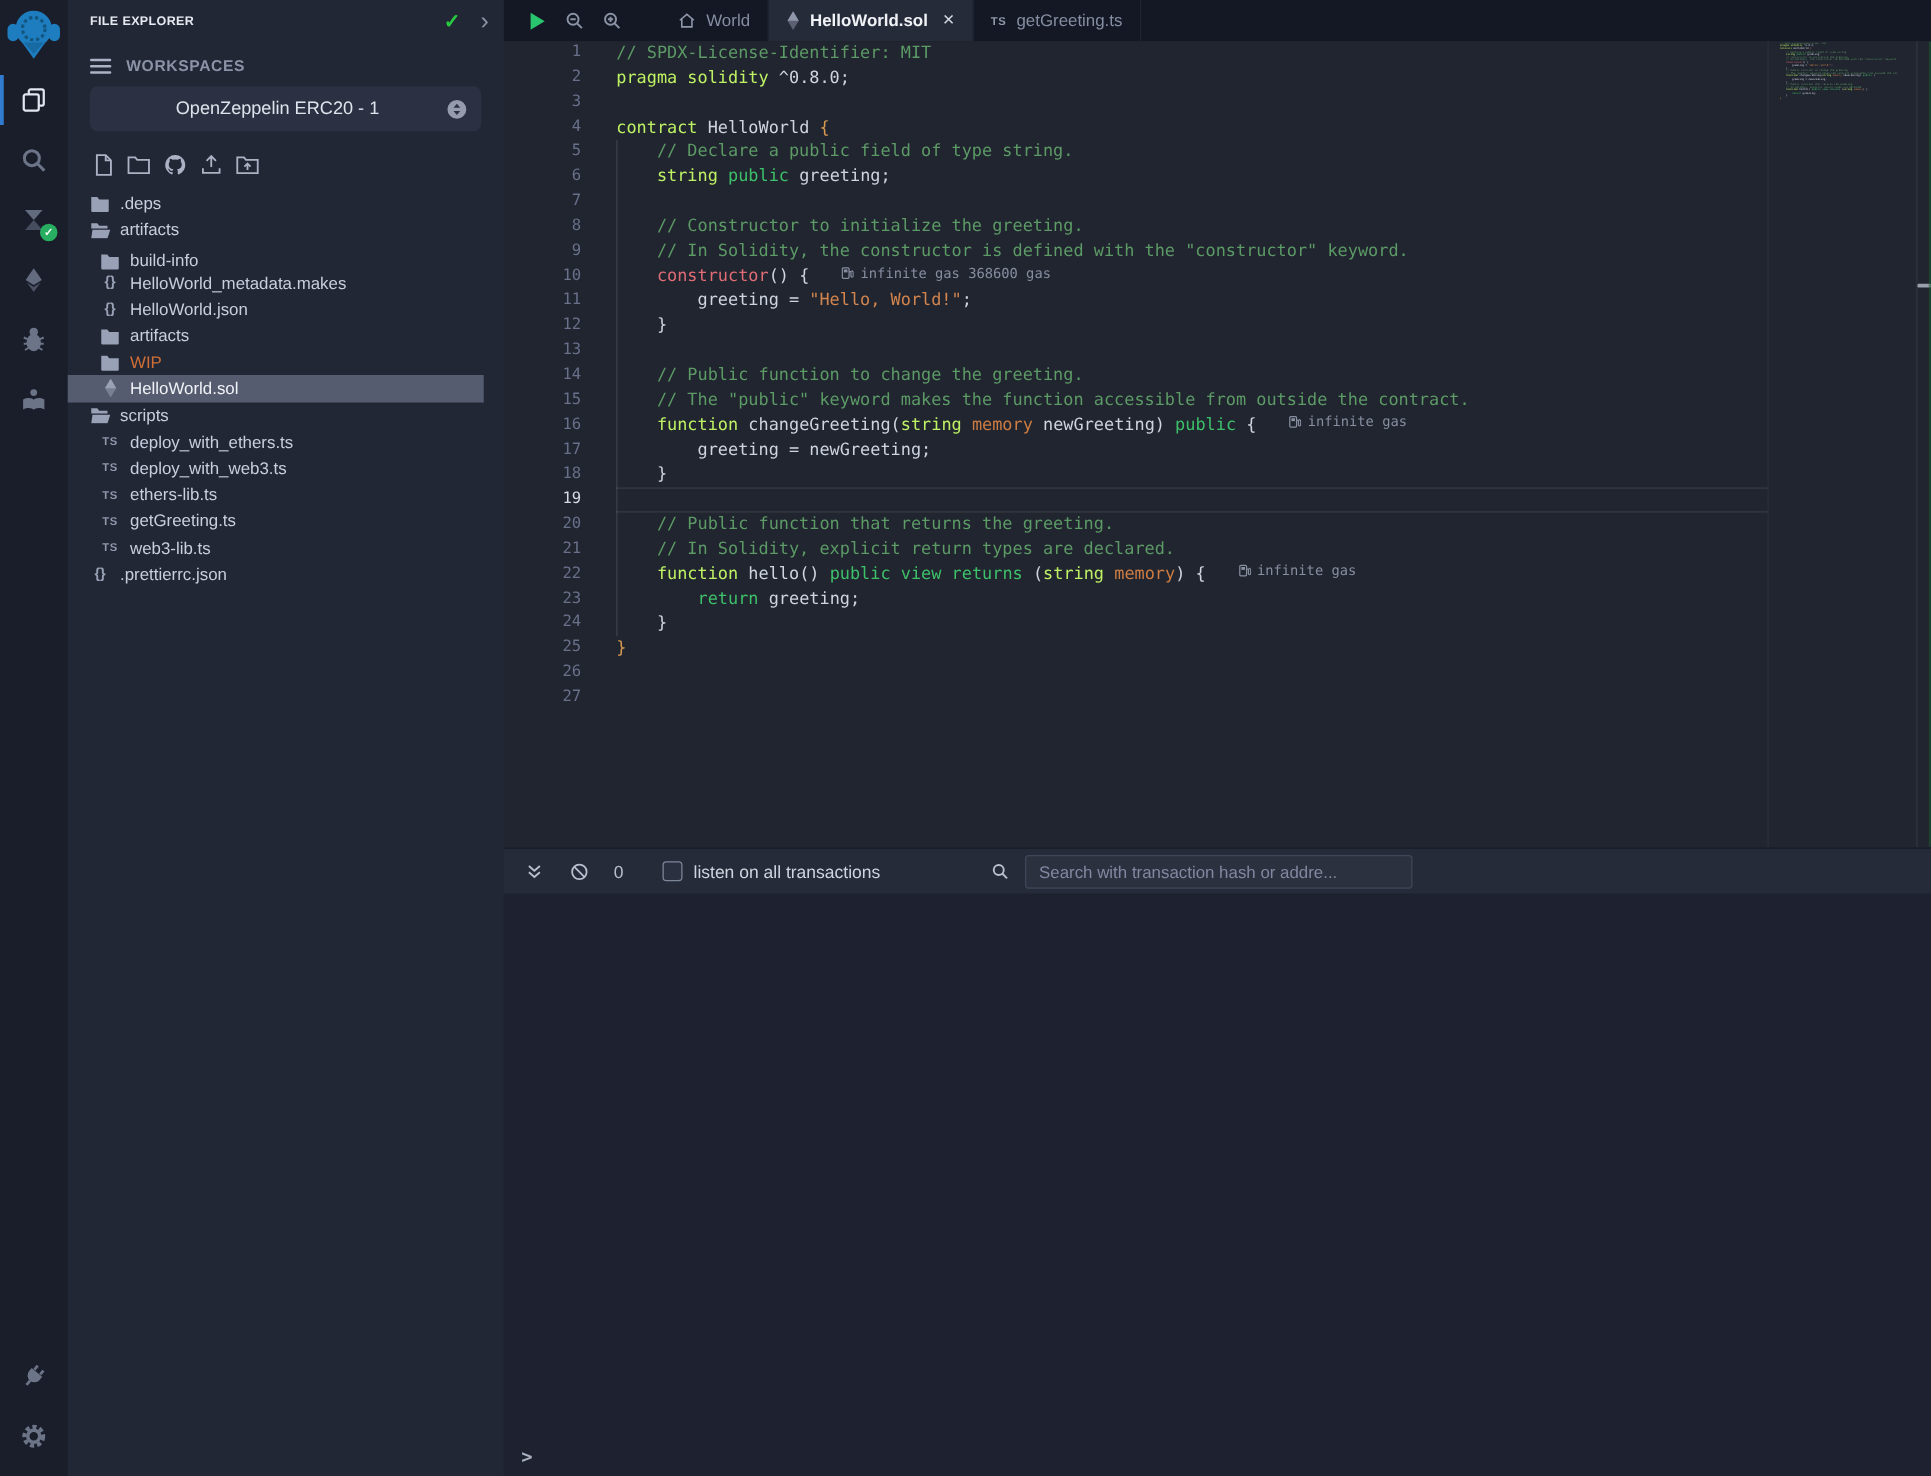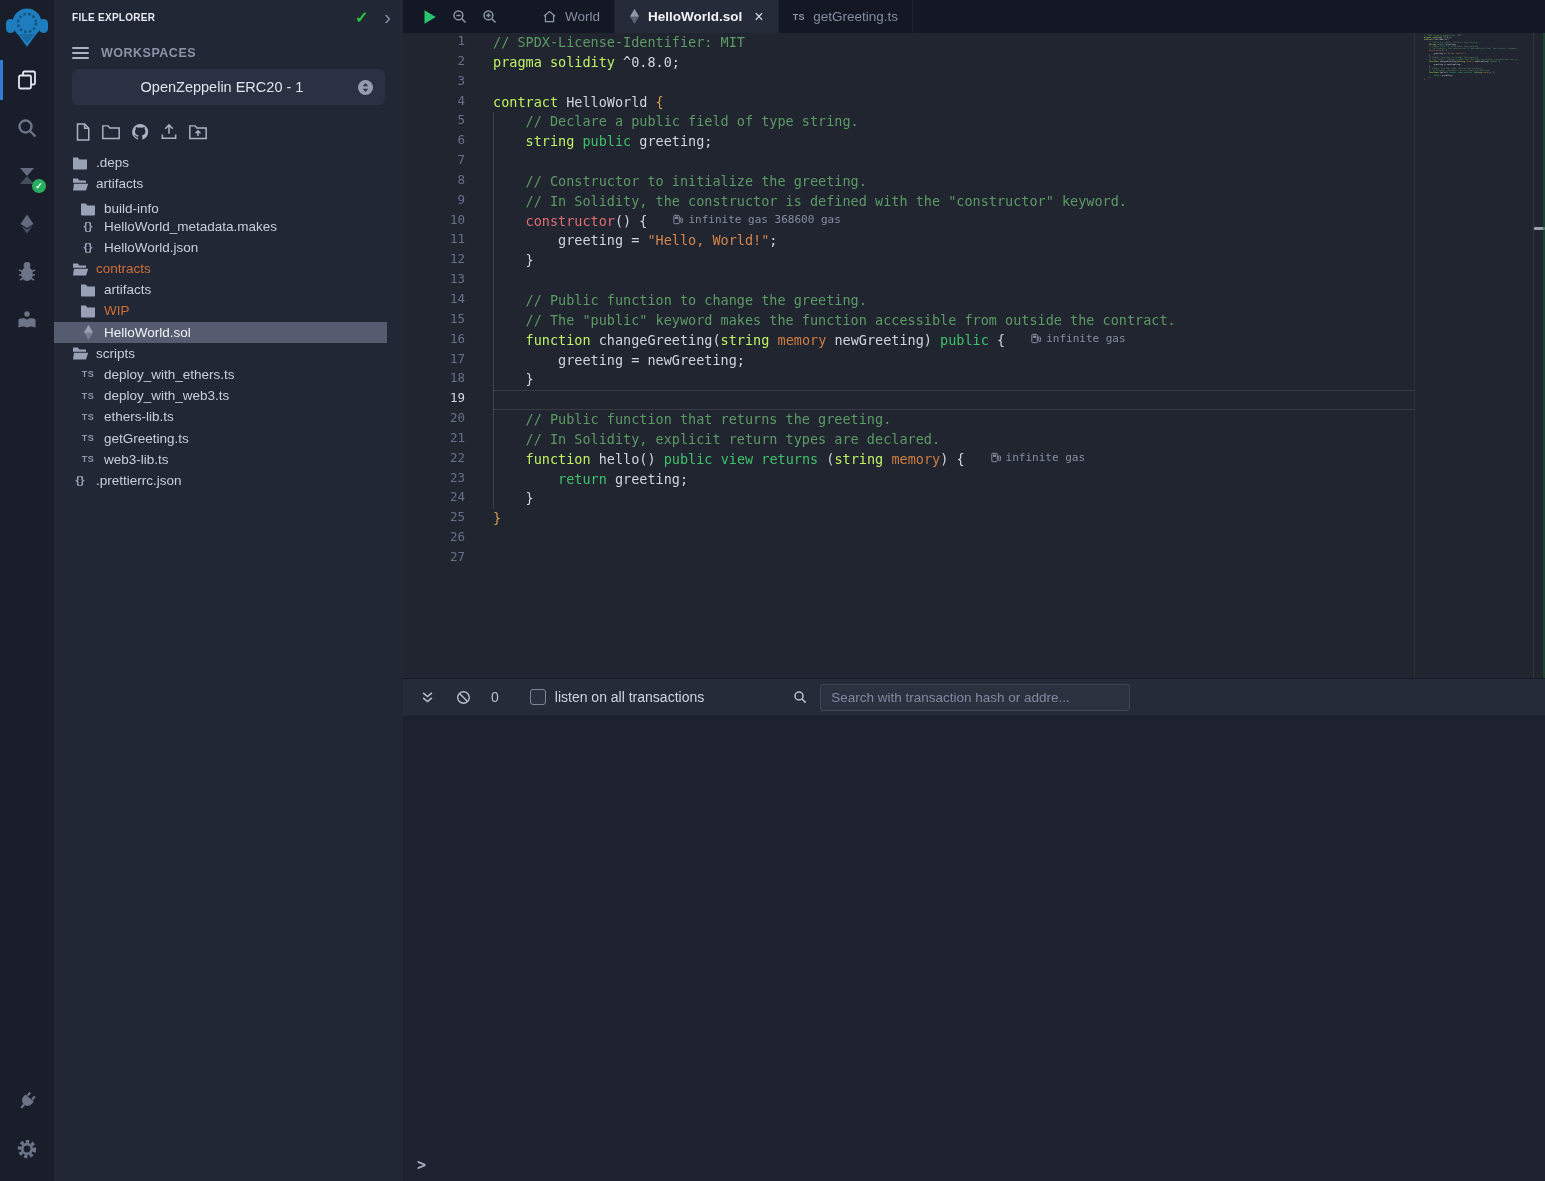--- a/index.html
+++ b/index.html
@@ -239,29 +239,20 @@
             <span class="json-badge">{}</span>
           </span>
           <span>HelloWorld_metadata.makes</span>
         </div>
         <div class="tree-row" style="padding-left: 25px;">
           <span class="t-icon">
             <span class="json-badge">{}</span>
           </span>
           <span>HelloWorld.json</span>
         </div>
-        <div class="tree-row accent" style="padding-left: 17px;">
-          <span class="t-icon">
-            <svg width="17" height="14" viewBox="0 0 17 14">
-              <path d="M1 1.5 h4.8 l1.6 2 H14 v2.2 H1 Z" fill="currentColor"></path>
-              <path d="M2 6.7 H16.2 L14 13.5 H1 Z" fill="currentColor"></path>
-            </svg>
-          </span>
-          <span>contracts</span>
-        </div>
         <div class="tree-row" style="padding-left: 25px;">
           <span class="t-icon">
             <svg width="16" height="14" viewBox="0 0 16 14">
               <path d="M1 1.5 h4.8 l1.6 2 H15 v9 a1 1 0 0 1 -1 1 H2 a1 1 0 0 1 -1 -1 Z" fill="currentColor"></path>
             </svg>
           </span>
           <span>artifacts</span>
         </div>
         <div class="tree-row accent" style="padding-left: 25px;">
           <span class="t-icon">

